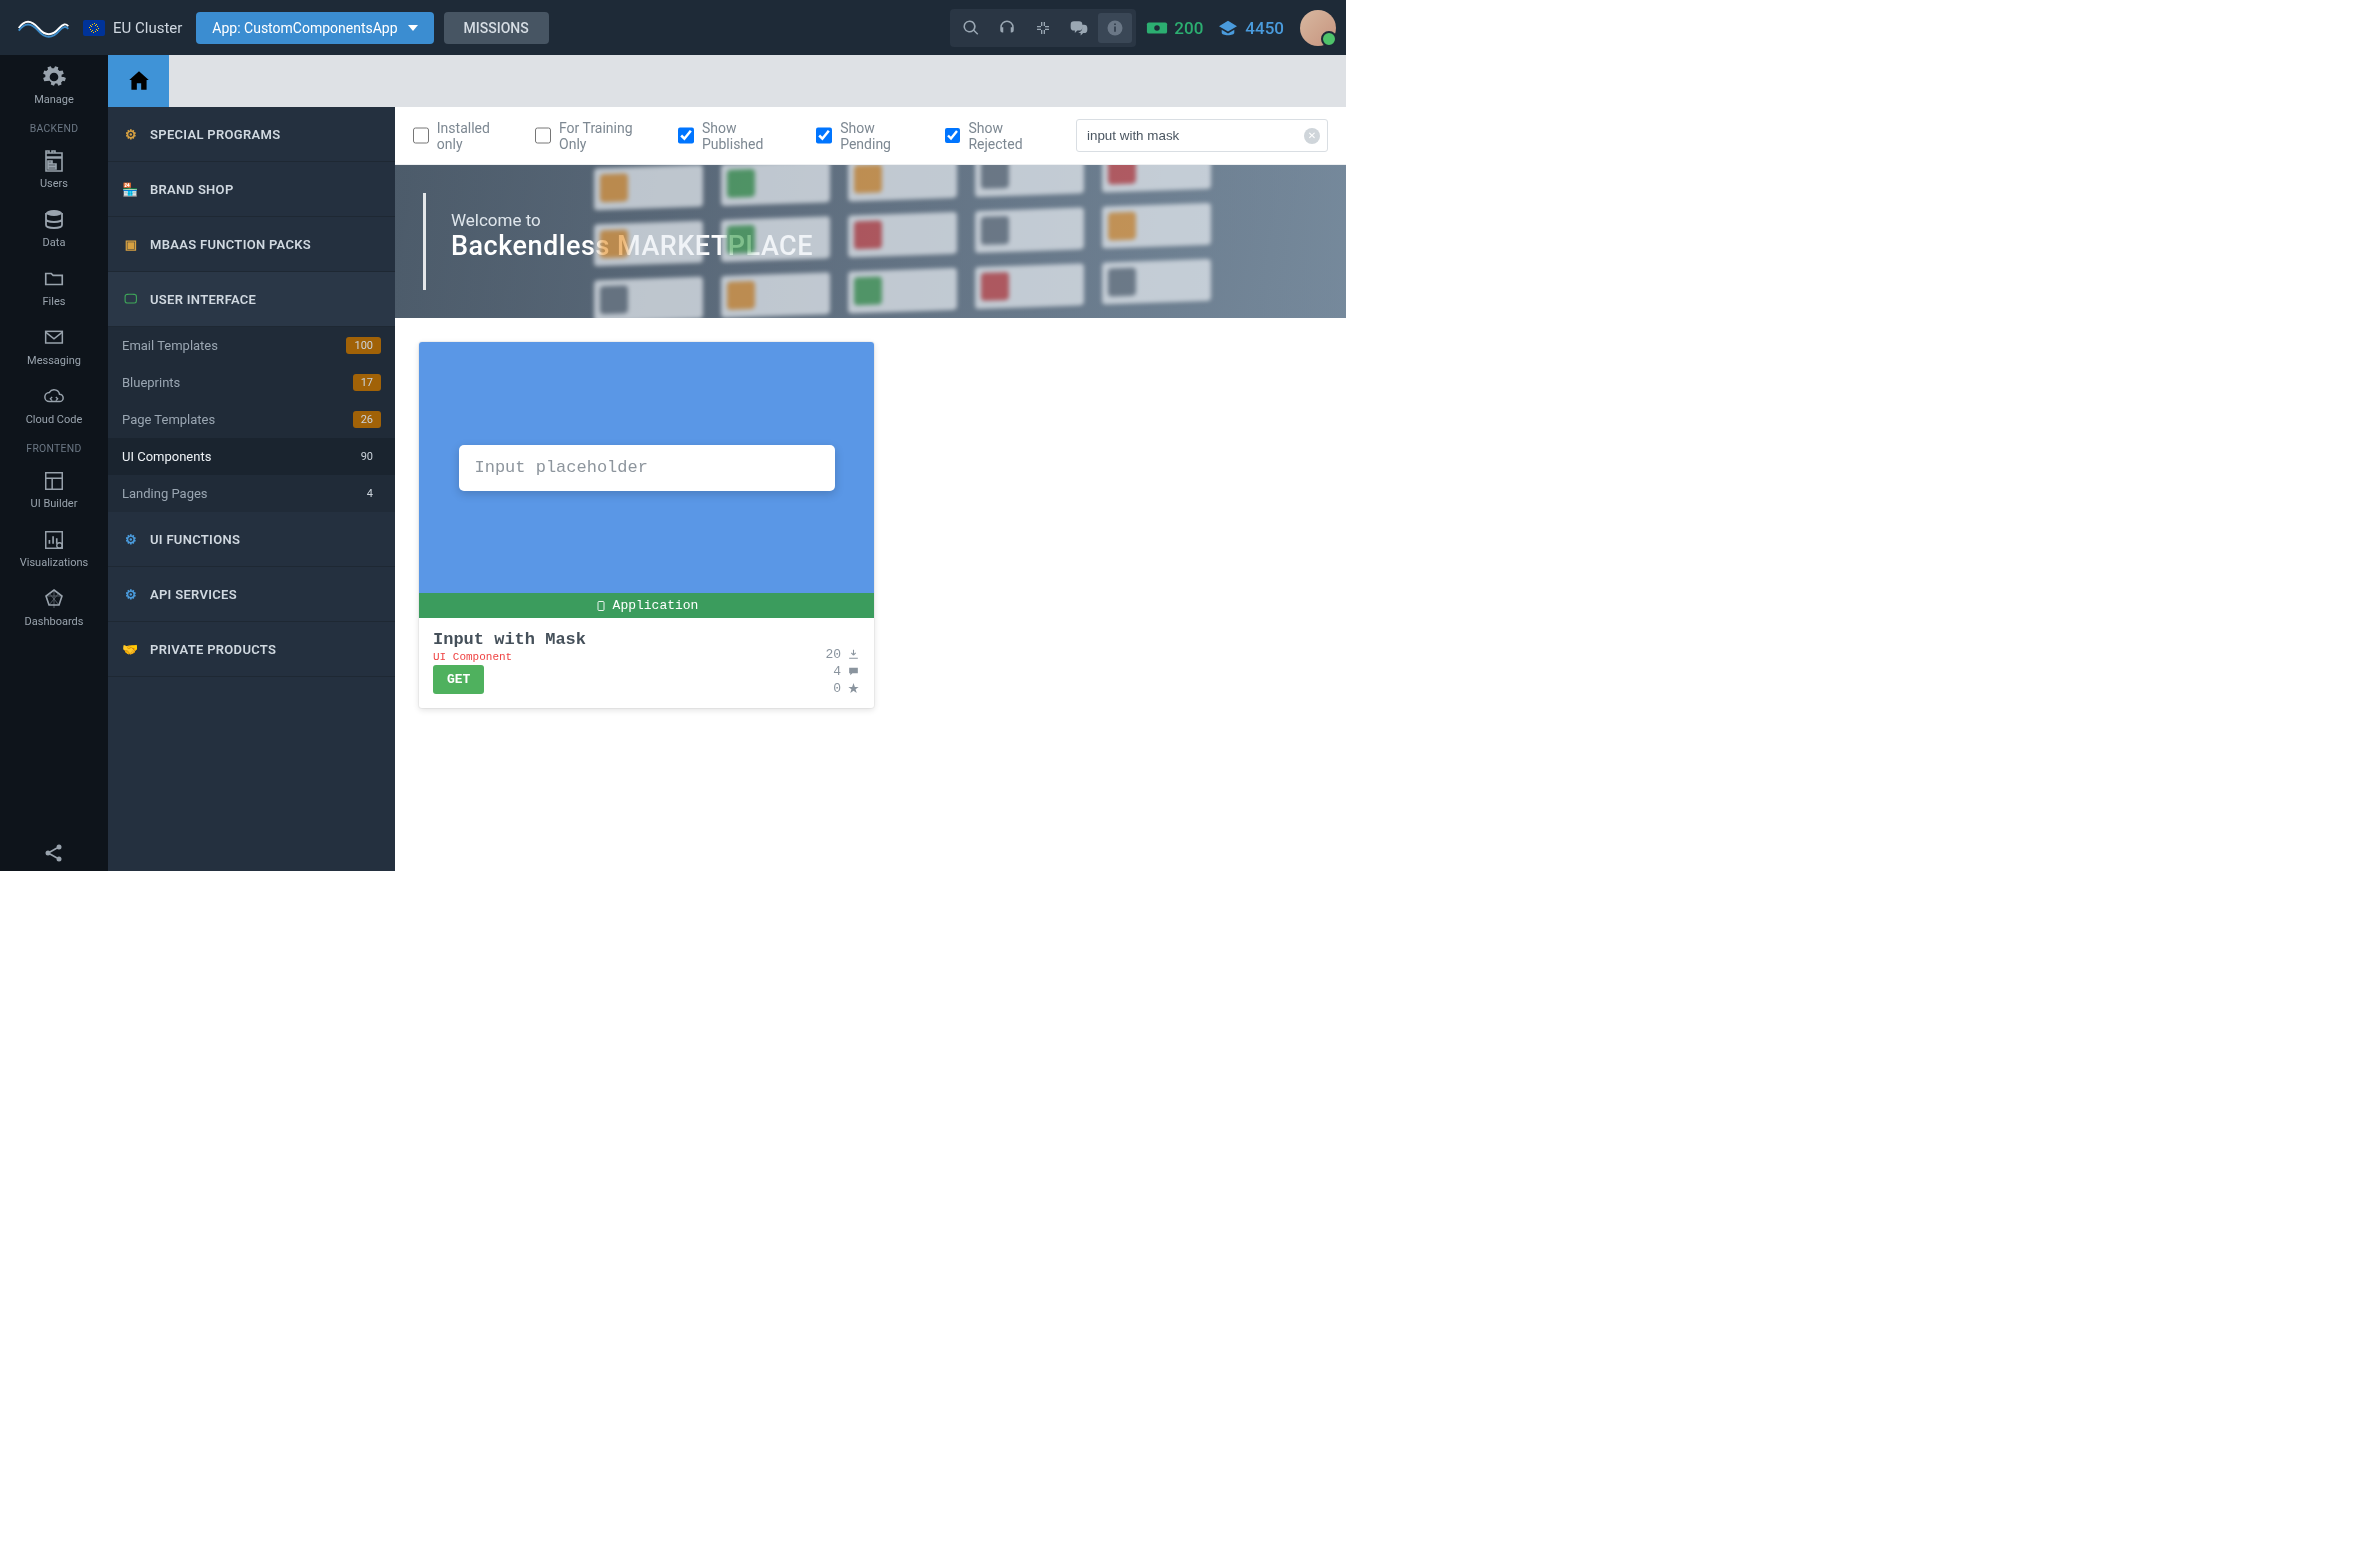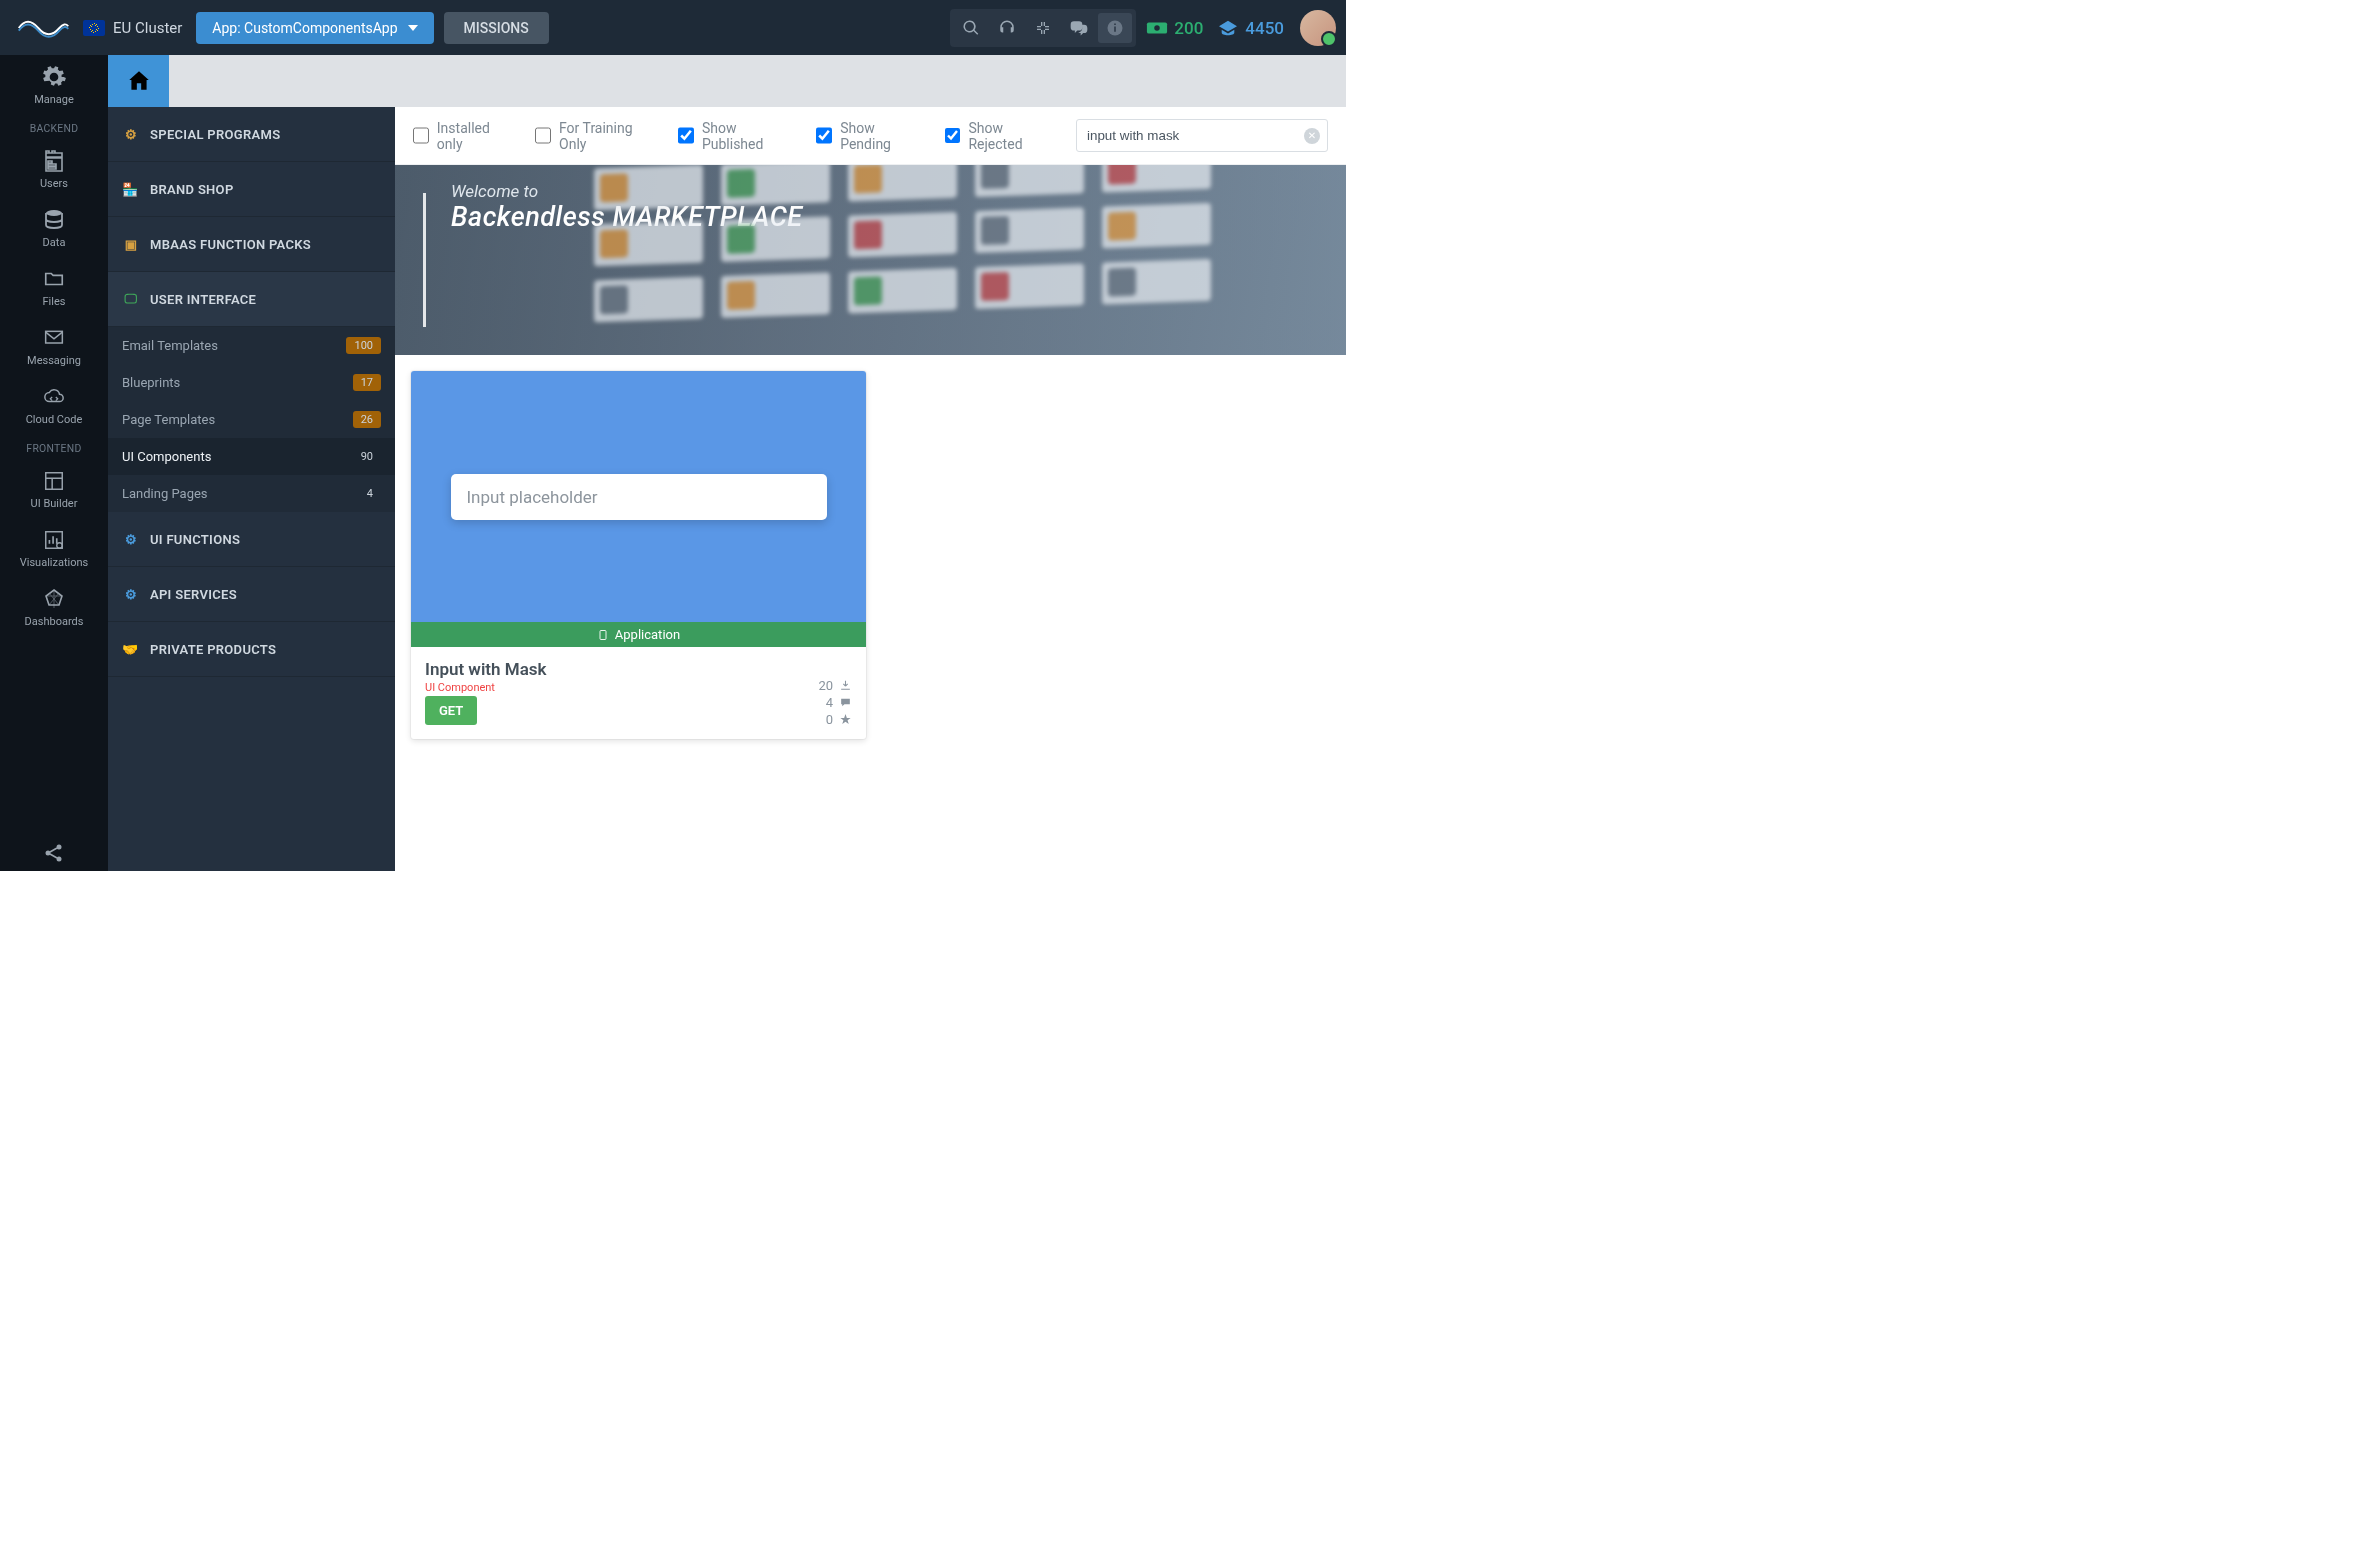--- a/index.html
+++ b/index.html
@@ -116,43 +116,43 @@
   .chk { display:flex; align-items:center; gap:8px; color:#7d8892; font-size:14px; cursor:pointer;}
   .chk input { width:17px; height:17px; cursor:pointer;}
   .search-wrap { margin-left:auto; position:relative; }
   .search-wrap input {
     width:252px; padding:8px 30px 8px 10px; border:1px solid #d9dee3; border-radius:3px;
     font-size:13.4px; color:#4a5560;
   }
   .clear-x { position:absolute; right:8px; top:50%; transform:translateY(-50%); width:16px;height:16px; border-radius:50%; background:#cfd5da; display:flex;align-items:center;justify-content:center; cursor:pointer; color:#fff; font-size:10px;}
 
   .hero {
-    height:190px;
+    height:153px;
     background: linear-gradient(90deg, rgba(70,85,100,.75), rgba(90,110,130,.6)),
                 linear-gradient(100deg,#5f6e7d 0%, #8490a0 40%, #9fb2c2 100%);
-    padding:16px 0 0 40px; color:#fff; position:relative; overflow:hidden;font-style:italic;
+    padding:45px 0 0 40px; color:#fff; position:relative; overflow:hidden;
   }
   .hero::before{
     content:""; position:absolute; left:28px; top:28px; bottom:28px; width:3px; background:rgba(255,255,255,.85);
   }
   .hero .w1{ font-size:17px; color:#dfe6ec; margin-left:16px;}
   .hero .w2{ font-size:27px; font-weight:500; margin-left:16px; letter-spacing:0.5px;}
   .hero-bg-tiles{
     position:absolute; right:-20px; top:-10px; bottom:-10px; width:772px;
     filter: blur(2px) opacity(.7);
   }
   .hero-bg-tiles .row{ display:flex; gap:18px; margin-bottom:14px; transform:skewY(-2deg);}
   .hero-bg-tiles .tile{ width:109px;height:42px; border-radius:4px; background:#e9eef3; box-shadow:0 1px 3px rgba(0,0,0,.15); position:relative;}
   .hero-bg-tiles .tile::before{content:"";position:absolute;left:6px;top:6px;width:28px;height:28px;border-radius:4px;}
   .t-orange::before{background:#e59a3e;}
   .t-green::before{background:#49a35b;}
   .t-blue::before{background:#cb4b4e;}
   .t-gray::before{background:#6b7784;}
 
-  .cards { padding:16px; display:flex; gap:24px; flex-wrap:wrap;}
+  .cards { padding:24px; display:flex; gap:24px; flex-wrap:wrap;font-family:Liberation Mono, monospace;}
   .card {
     width:455px; background:#fff; border-radius:3px;
     box-shadow:0 2px 6px rgba(0,0,0,.12), 0 0 0 1px rgba(0,0,0,.04);
     overflow:hidden;
   }
   .card-img {
     height:251px; background:#5a97e6; display:flex; align-items:center; justify-content:center;
   }
   .fake-input {
     width:376px; height:46px; background:#fff; border-radius:5px;

